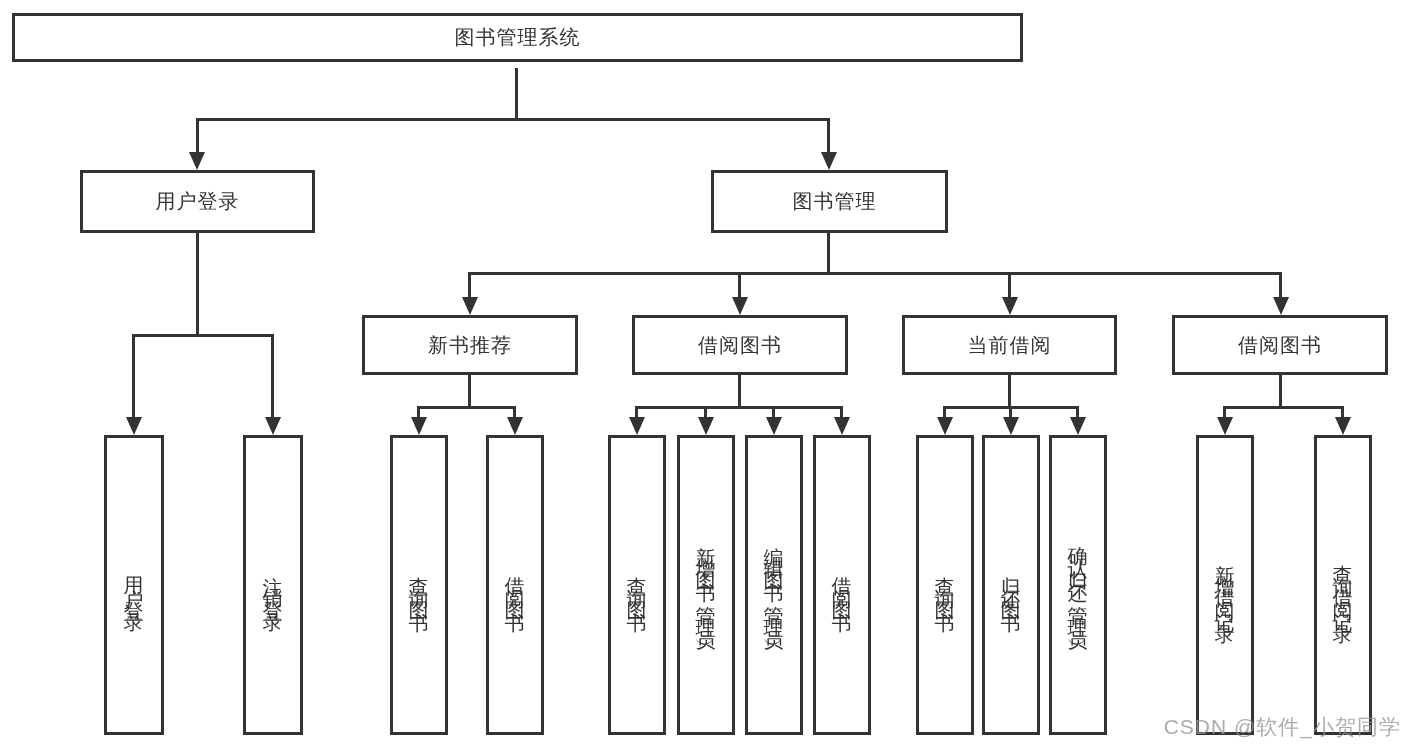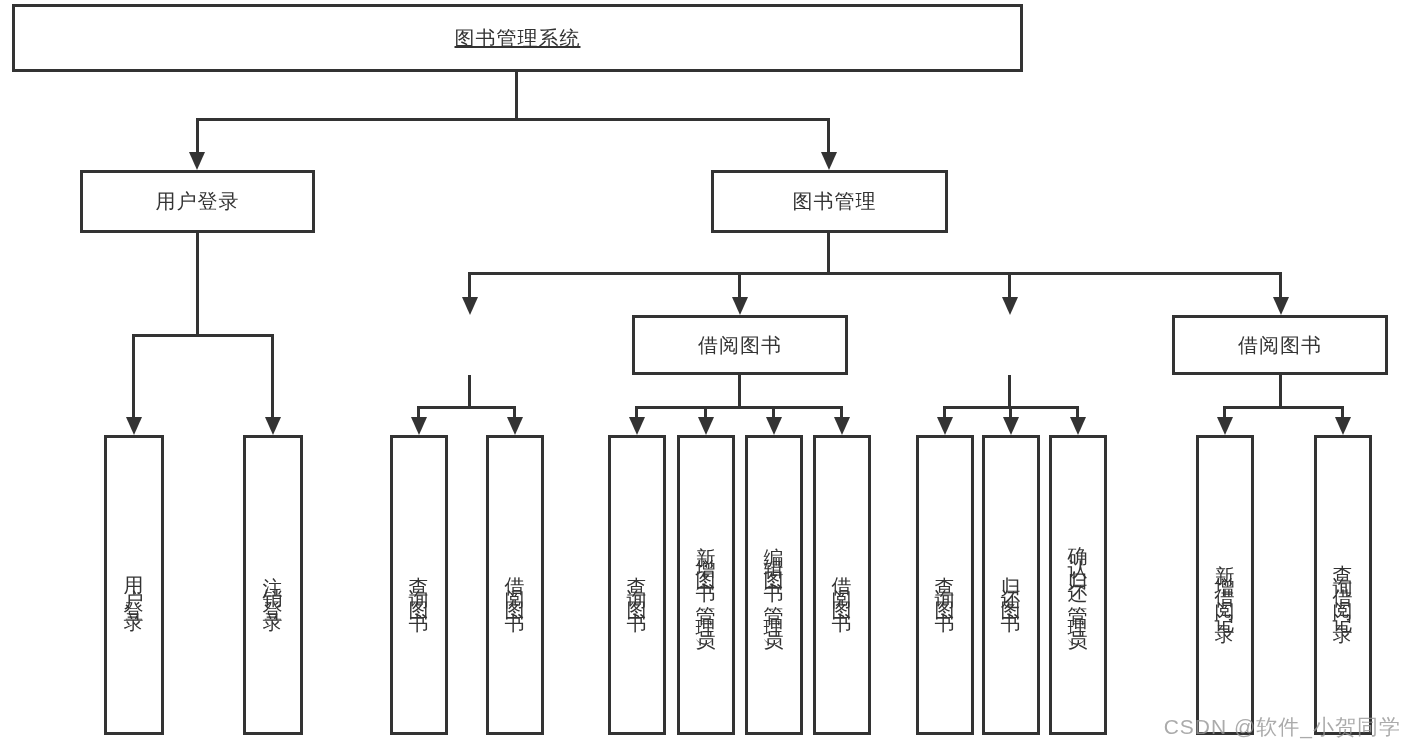--- a/index.html
+++ b/index.html
@@ -114,33 +114,39 @@
   <div class="vline" style="left:1076px;top:406px;height:11px;"></div>
   <div class="arrow" style="left:1070px;top:417px;"></div>
 
   <div class="vline" style="left:1279px;top:375px;height:31px;"></div>
   <div class="hline" style="left:1223px;top:406px;width:121px;"></div>
   <div class="vline" style="left:1223px;top:406px;height:11px;"></div>
   <div class="arrow" style="left:1217px;top:417px;"></div>
   <div class="vline" style="left:1341px;top:406px;height:11px;"></div>
   <div class="arrow" style="left:1335px;top:417px;"></div>
 
-  <div class="node" style="left:12px;top:4px;width:1011px;height:68px;text-decoration:underline;">
+  <div class="node" style="left:12px;top:13px;width:1011px;height:49px;">
     <span>图书管理系统</span>
   </div>
 
   <div class="node" style="left:80px;top:170px;width:235px;height:63px;">
     <span>用户登录</span>
   </div>
   <div class="node" style="left:711px;top:170px;width:237px;height:63px;padding-left:10px;">
     <span>图书管理</span>
   </div>
 
+  <div class="node" style="left:362px;top:315px;width:216px;height:60px;">
+    <span>新书推荐</span>
+  </div>
   <div class="node" style="left:632px;top:315px;width:216px;height:60px;">
     <span>借阅图书</span>
+  </div>
+  <div class="node" style="left:902px;top:315px;width:215px;height:60px;">
+    <span>当前借阅</span>
   </div>
   <div class="node" style="left:1172px;top:315px;width:216px;height:60px;">
     <span>借阅图书</span>
   </div>
 
   <div class="node vnode" style="left:104px;top:435px;width:60px;height:300px;">
     <span>用户登录</span>
   </div>
   <div class="node vnode" style="left:243px;top:435px;width:60px;height:300px;">
     <span>注销登录</span>

